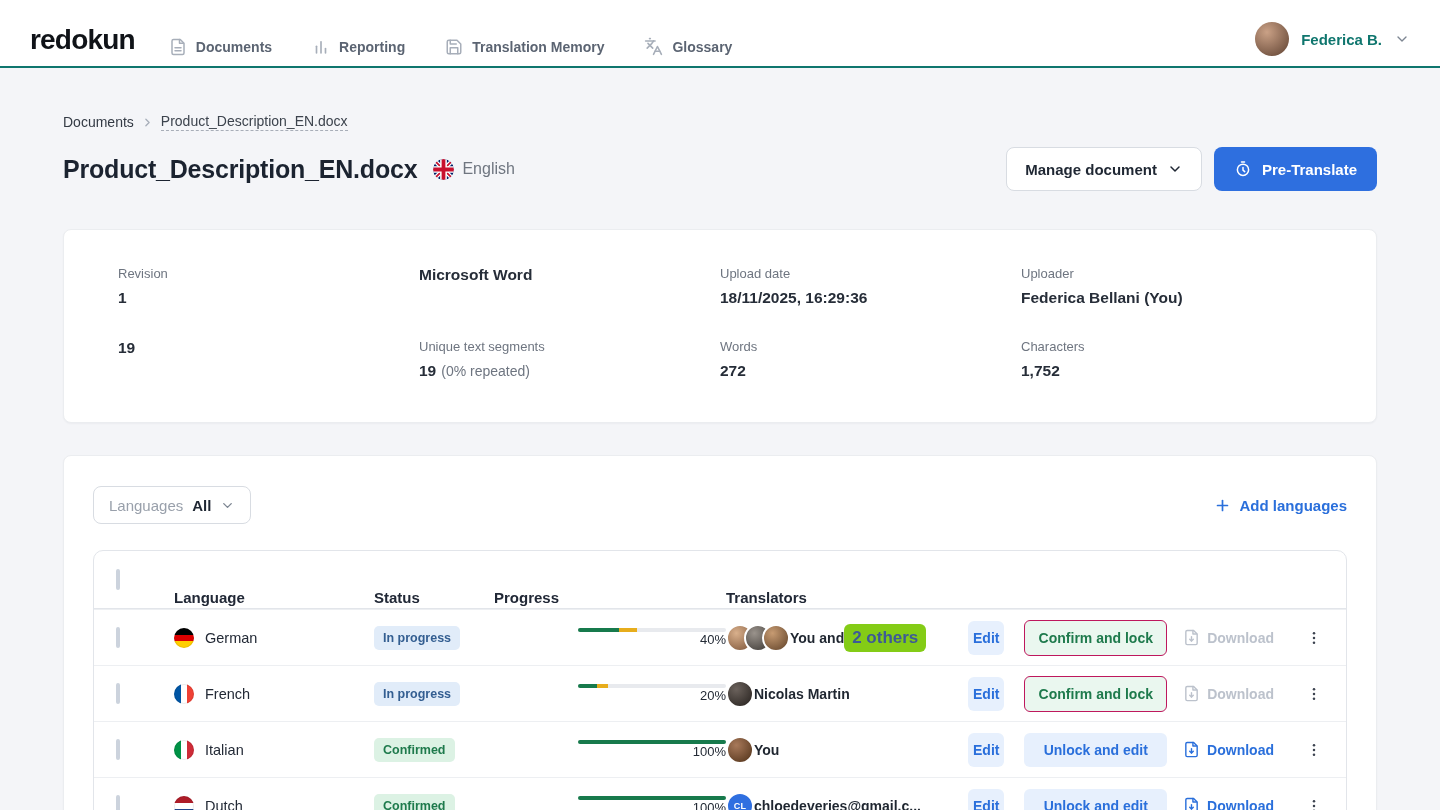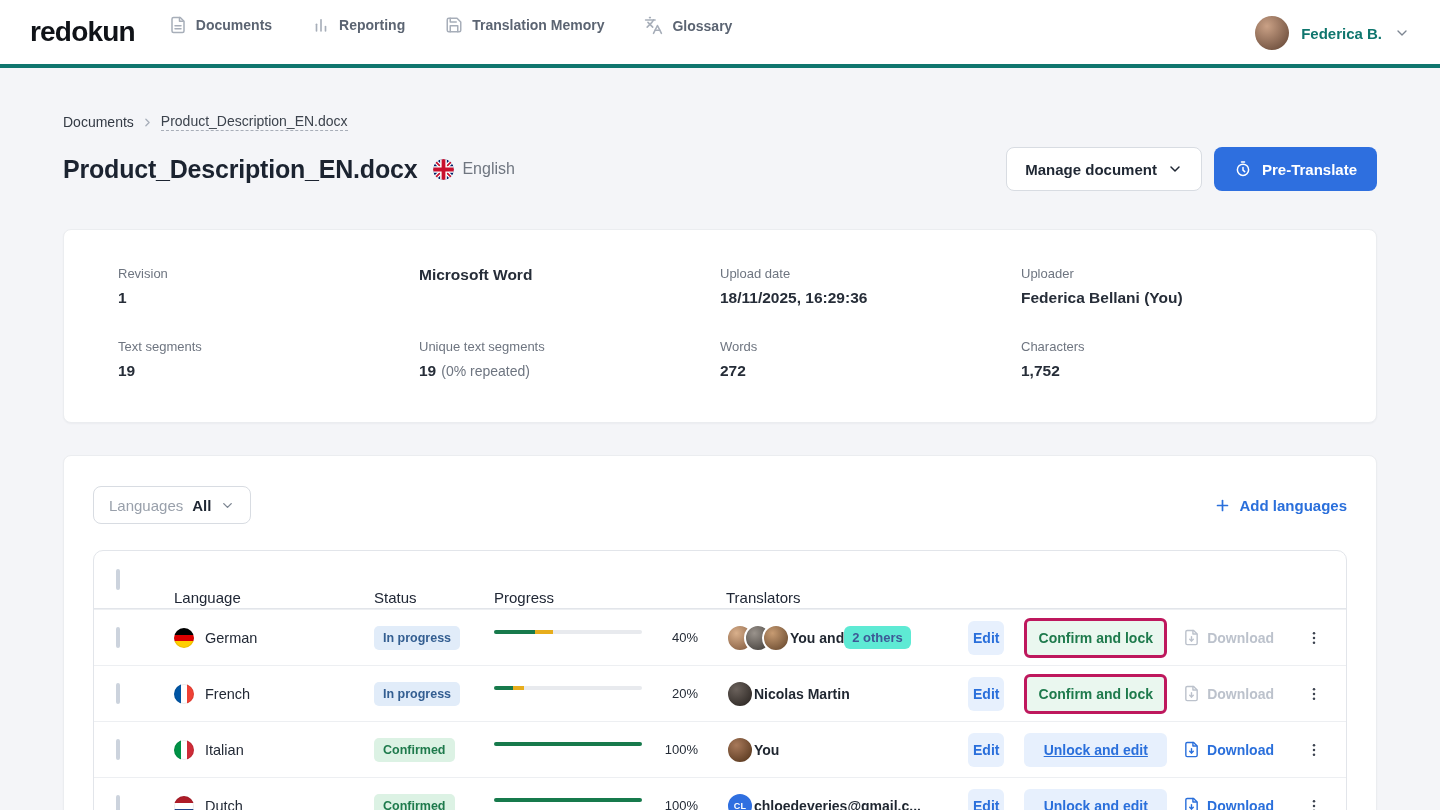--- a/index.html
+++ b/index.html
@@ -4,22 +4,22 @@
 <style>
   * { margin:0; padding:0; box-sizing:border-box; }
   html,body { width:1440px; height:810px; overflow:hidden; }
   body {
     font-family:"Liberation Sans", sans-serif;
     background:#f4f5f8;
     color:#1f2430;
   }
   
   .navbar {
-    height:68px; background:#fff; border-bottom:4px solid #0f766e;
-    display:flex; align-items:flex-start; padding:16px 30px;
+    height:68px; background:#fff; border-bottom:2px solid #0f766e;
+    display:flex; align-items:flex-end; padding:10px 30px;
   }
   .logo { font-size:28px; font-weight:800; letter-spacing:-0.8px; color:#101318; margin-right:34px; cursor:pointer; }
   .nav-item { display:flex; align-items:center; gap:9px; margin-right:40px; cursor:pointer; }
   .nav-item .nicon { color:#a7aeb9; display:inline-flex; }
   .nav-item .nlabel { font-size:14px; font-weight:700; color:#5b6472; }
   .user-area { margin-left:auto; display:flex; align-items:center; gap:12px; cursor:pointer; }
   .user-avatar {
     width:34px; height:34px; border-radius:50%;
     background:radial-gradient(circle at 35% 30%, #caa186, #5d4030);
   }
@@ -79,57 +79,57 @@
   .add-btn .aicon { display:inline-flex; color:#2a6fdb; }
 
   .lang-table { margin-top:26px; border:1px solid #e2e5ea; border-radius:10px 10px 0 0; overflow:hidden; background:#fff; }
   .trow {
     display:grid; grid-template-columns:80px 200px 120px 232px 242px 380px;
     align-items:center; height:56px;
   }
   .trow.thead { height:58px; }
   .trow + .trow { border-top:1px solid #edeff2; }
   .trow.thead { border-bottom:1px solid #e2e5ea; }
-  .th { font-size:15px; font-weight:400; color:#212836;margin-top:36px; }
+  .th { font-size:15px; font-weight:700; color:#212836;margin-top:36px; }
   .cell-check { padding-left:22px; }
   .checkbox {
     width:20px; height:20px; border:2px solid #ccd3dd; border-radius:6px; background:#fff; cursor:pointer;
   }
   .cell-lang { display:flex; align-items:center; gap:11px; font-size:14.5px; color:#232a36; }
   .badge { display:inline-block; padding:5px 9px; border-radius:5px; font-size:12.5px; font-weight:600; }
   .badge-progress { background:#e1ecf9; color:#335e91; }
   .badge-confirmed { background:#dcf2e4; color:#1e7a4c; }
-  .cell-progress { display:flex; align-items:flex-start; }
+  .cell-progress { display:flex; align-items:flex-end;flex-direction:column; }
   .track { width:148px; height:4px; border-radius:3px; background:#e8eaee; display:flex; overflow:hidden; }
   .seg-green { height:100%; background:#177a4c; }
   .seg-yellow { height:100%; background:#e7ad1c; }
   .pct { width:44px; margin-left:12px; text-align:right; font-size:13px; color:#242b36; }
   .cell-translators { display:flex; align-items:center; gap:0; min-width:0; }
   .avatar { width:28px; height:28px; border-radius:50%; border:2px solid #fff; flex:none; }
   .stack { display:flex; }
   .stack .avatar + .avatar { margin-left:-10px; }
   .av-1 { background:radial-gradient(circle at 35% 30%, #d9b08c, #7a5236); }
   .av-2 { background:radial-gradient(circle at 35% 30%, #9a938c, #3a3632); }
   .av-3 { background:radial-gradient(circle at 35% 30%, #c79b72, #5f4128); }
   .av-nicolas { background:radial-gradient(circle at 35% 30%, #6b625c, #241f1c); }
   .av-you { background:radial-gradient(circle at 35% 30%, #a8795a, #4e3017); }
   .av-initials {
     background:#2f6fe0; color:#fff; font-size:9px; font-weight:700;
     display:flex; align-items:center; justify-content:center; letter-spacing:.3px;
   }
   .tname { font-size:14px; font-weight:700; color:#1f2630; white-space:nowrap; overflow:hidden; text-overflow:ellipsis; }
-  .pill-others { background:#5eead4; color:#3d5a96; padding:4px 8px; border-radius:6px; font-size:13px; font-weight:600; white-space:nowrap; cursor:pointer; }
+  .pill-others { background:#84cc16; color:#3d5a96; padding:4px 8px; border-radius:6px; font-size:17px; font-weight:600; white-space:nowrap; cursor:pointer; }
   .cell-actions { display:flex; align-items:center; }
   .btn-edit {
     padding:9px 5px; border-radius:6px; background:#e7f0fd; color:#2a6fdb;
     font-size:14px; font-weight:700;
   }
   .btn-primary { width:144px; margin-left:20px; padding:9px 0; border-radius:6px; font-size:14px; font-weight:700; text-align:center; }
-  .btn-primary.green { background:#eaf7ef; border:3px solid #be185d; color:#1e7a4c; }
-  .btn-primary.blue { background:#e7f0fd; color:#2a6fdb;text-decoration:underline; }
+  .btn-primary.green { background:#eaf7ef; border:1px solid #be185d; color:#1e7a4c; }
+  .btn-primary.blue { background:#e7f0fd; color:#2a6fdb; }
   .download { width:120px; margin-left:16px; background:none; display:flex; align-items:center; gap:7px; font-size:14px; font-weight:700; }
   .download.disabled { color:#bcc2cc; cursor:default; }
   .download.enabled { color:#2a6fdb; cursor:pointer; }
   .download .dicon { display:inline-flex; }
   .kebab { margin-left:auto; margin-right:22px; background:none; color:#3c434f; display:inline-flex; cursor:pointer; padding:4px; }
   svg { display:block; }
 </style>
 </head>
 <body>
 
@@ -259,21 +259,20 @@
     </div>
     <div class="field">
       <div class="field-label">Upload date</div>
       <div class="field-value">18/11/2025, 16:29:36</div>
     </div>
     <div class="field">
       <div class="field-label">Uploader</div>
       <div class="field-value">Federica Bellani (You)</div>
     </div>
     <div class="field">
-      <div class="field-label">Text segments</div>
       <div class="field-value">19</div>
     </div>
     <div class="field">
       <div class="field-label">Unique text segments</div>
       <div class="field-value"><span>19</span><span class="field-note">(0% repeated)</span></div>
     </div>
     <div class="field">
       <div class="field-label">Words</div>
       <div class="field-value">272</div>
     </div>

